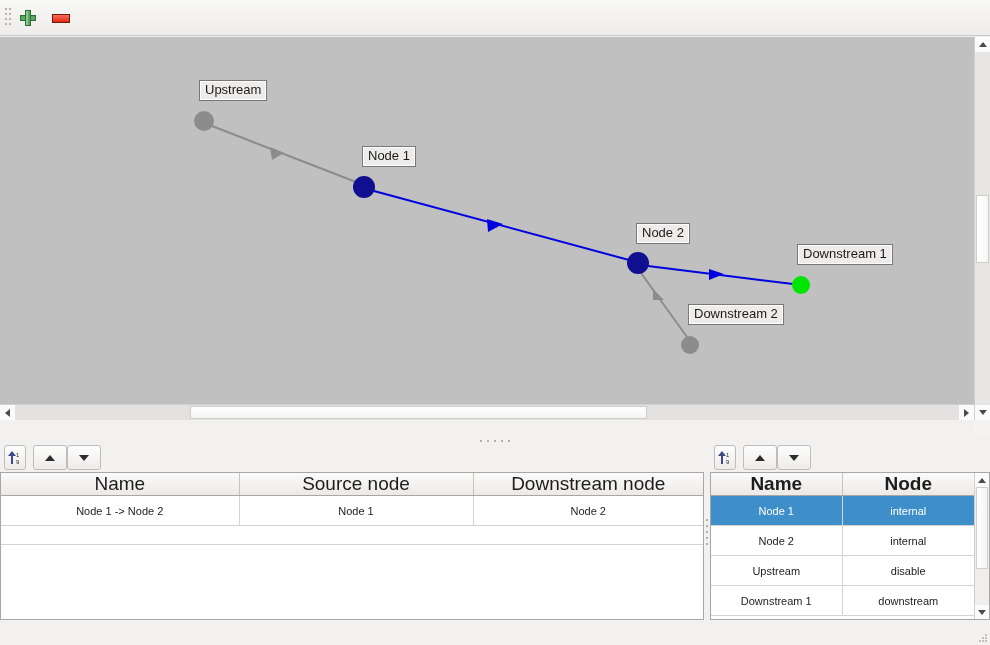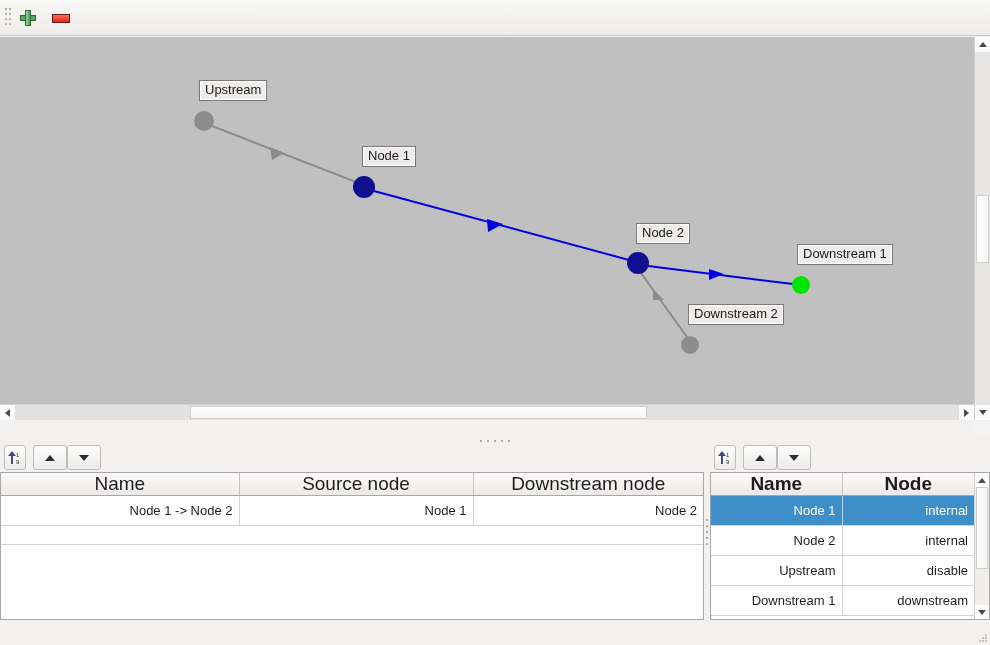--- a/index.html
+++ b/index.html
@@ -204,25 +204,25 @@
     font-size: 19px;
     font-weight: normal;
     color: #1d1d1d;
     height: 22px;
     padding: 0 8px;
   }
   table.grid.bold-head th { font-weight: bold; }
   table.grid td {
     border-right: 1px solid #d5d3d1;
     border-bottom: 1px solid #d5d3d1;
-    font-size: 13px;
+    font-size: 11px;
     color: #1d1d1d;
     height: 29px;
     padding: 0 6px;
-    text-align: right;
+    text-align: center;
     white-space: nowrap;
     overflow: hidden;
   }
   table.grid tr.alt td { background: #f7f7f7; }
   table.grid tr.selected td { background: #3d8ec9; color: #ffffff; }
   table.grid tr.empty td { height: 18px; border-right: none; background: #ffffff; }
 
   .right-vscroll {
     position: absolute; right: 0; top: 0;
     width: 15px; height: 146px;

